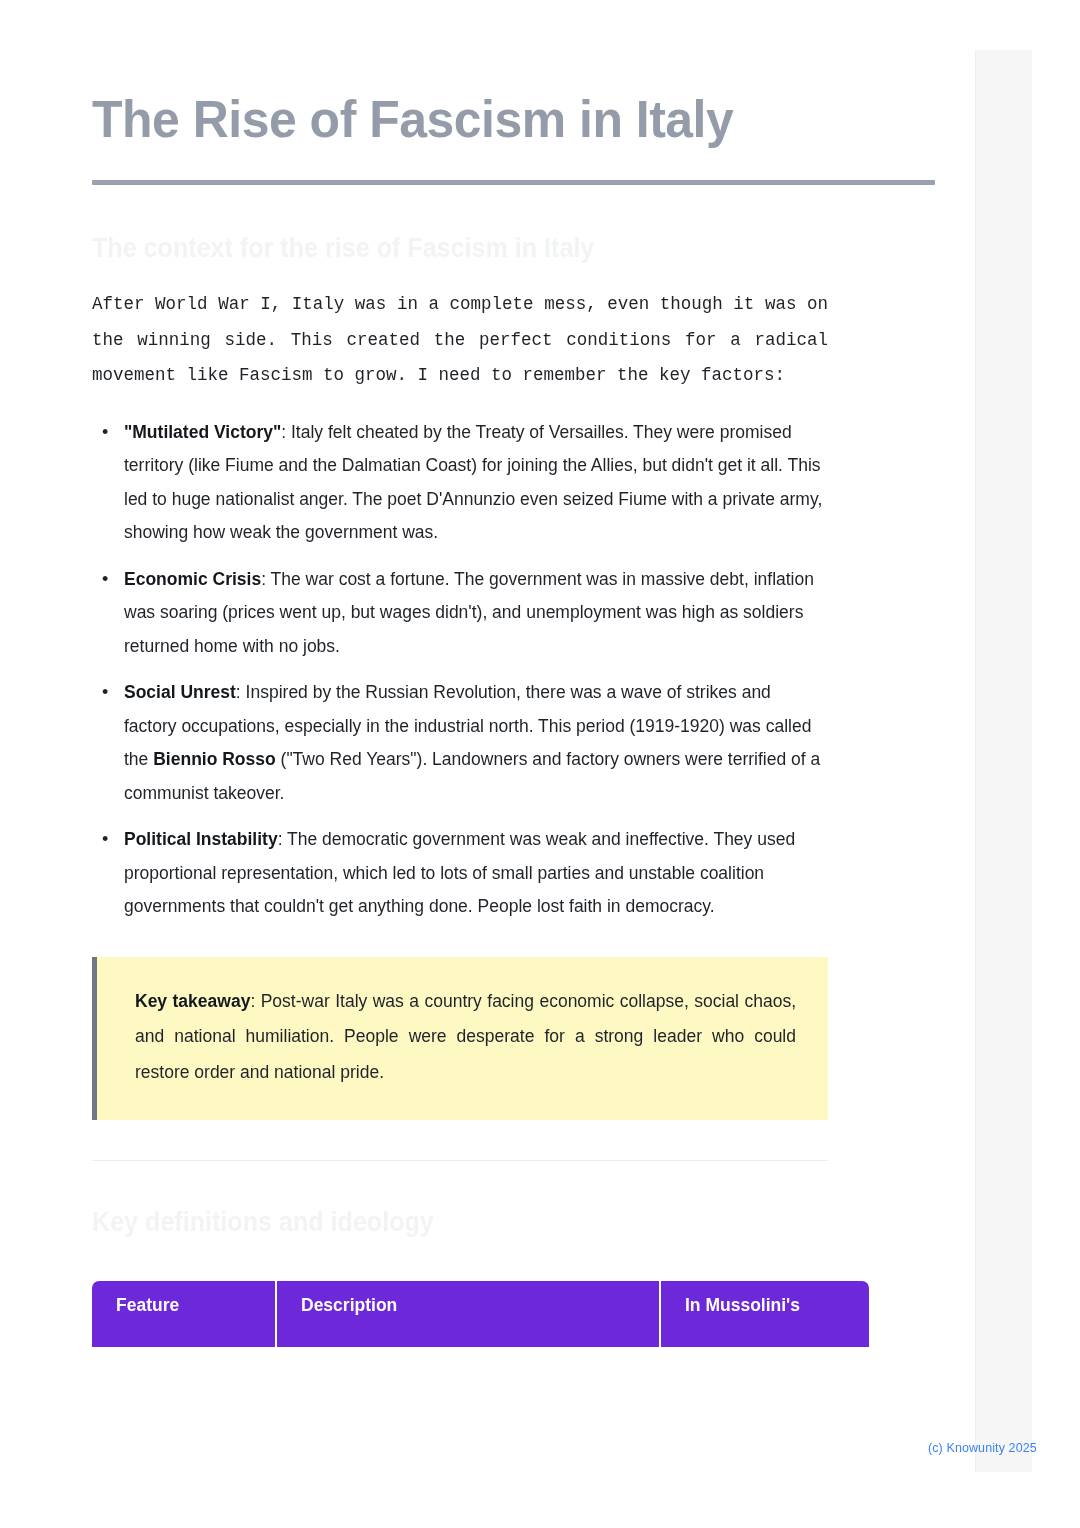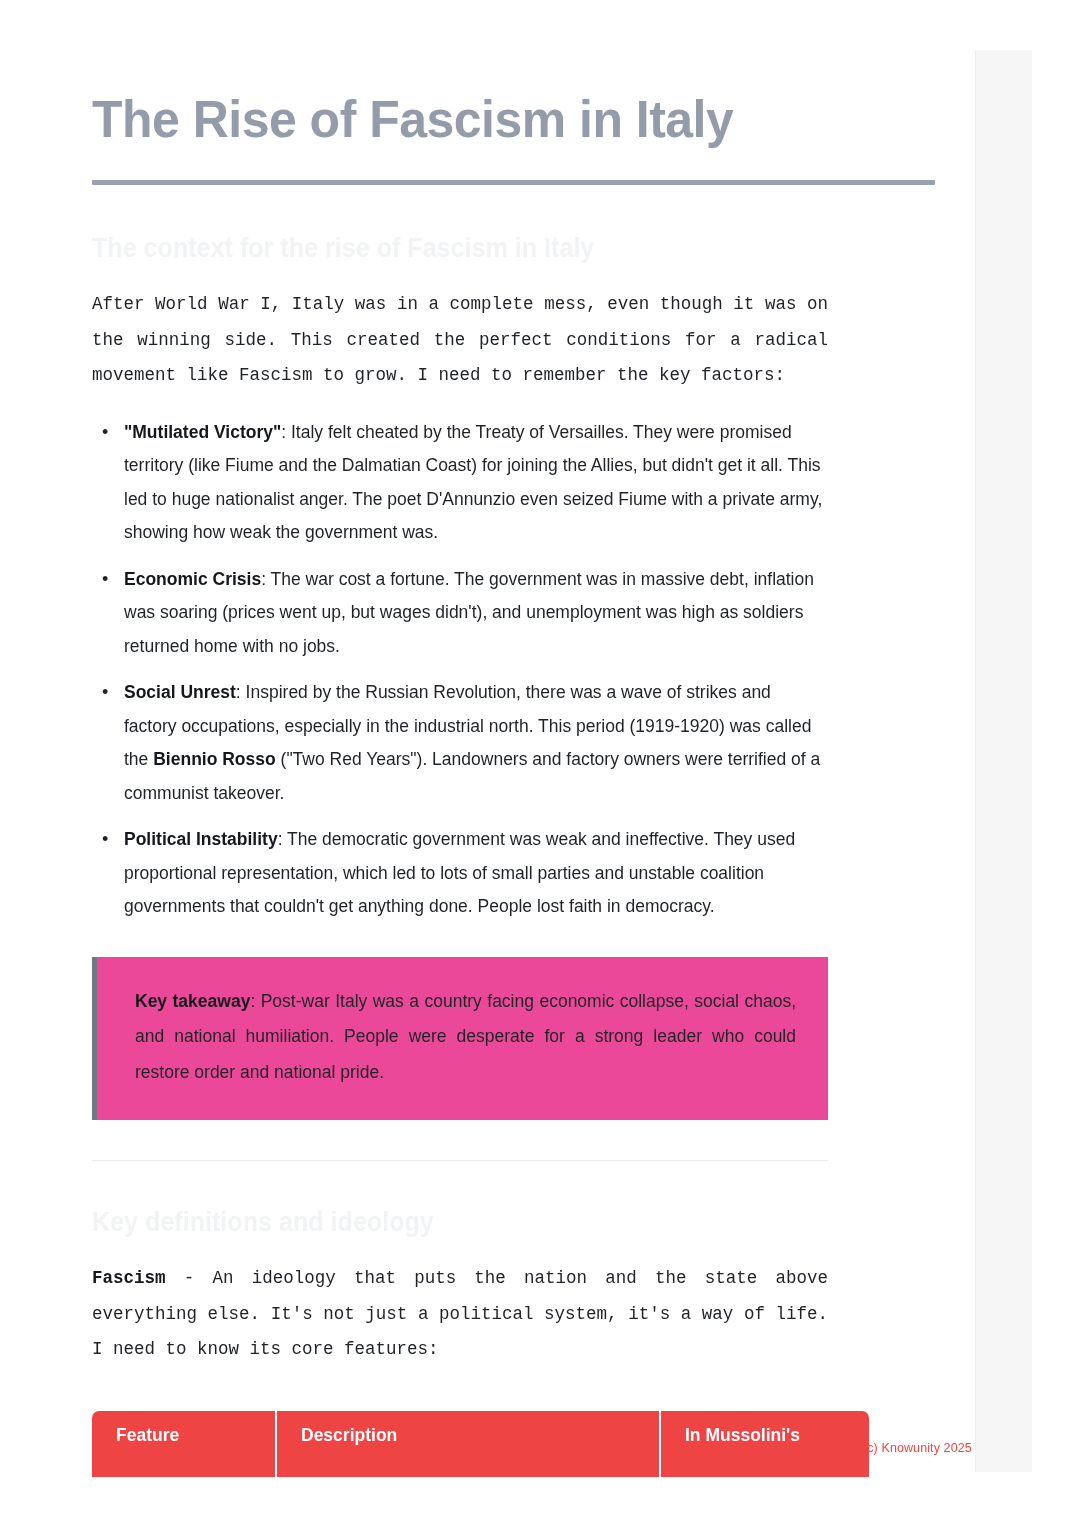--- a/index.html
+++ b/index.html
@@ -126,21 +126,21 @@
     color: #1f2328;
     font-size: 18px;
     line-height: 33.5px;
   }
 
   
   #key-takeaway {
     margin-top: 33px;
     width: 736px;
     box-sizing: border-box;
-    background: #ec4899;
+    background: #fef9c3;
     border-left: 5px solid #6f7785;
     padding: 27px 32px 30px 38px;
   }
   #key-takeaway p {
     margin: 0;
     font-size: 17.5px;
     line-height: 35.5px;
     color: #1f2328;
     text-align: justify;
     text-justify: inter-word;
@@ -156,21 +156,21 @@
 
   
   #features-table {
     margin-top: 43px;
     width: 736px;
     border-collapse: separate;
     border-spacing: 0;
     table-layout: fixed;
   }
   #features-table th {
-    background: #ef4444;
+    background: #6d28d9;
     color: #ffffff;
     font-size: 17.5px;
     font-weight: 700;
     text-align: left;
     padding: 6px 24px 23px 24px;
     height: 66px;
     box-sizing: border-box;
     vertical-align: middle;
     border-right: 2px solid #ffffff;
     font-family: "Liberation Sans Narrow", "Liberation Sans", sans-serif;
@@ -179,25 +179,25 @@
     overflow: hidden;
   }
   #features-table th:last-child { border-right: none; }
   #features-table th:first-child { border-top-left-radius: 7px; width: 185px; }
   #features-table th:nth-child(2) { width: 384px; }
   #features-table th:nth-child(3) { border-top-right-radius: 7px; width: 208px; }
 
   
   #watermark {
     position: absolute;
-    left: 863px;
+    left: 928px;
     top: 1440px;
     font-size: 12.5px;
     line-height: 16px;
-    color: #ef4444;
+    color: #3b82f6;
     white-space: nowrap;
     letter-spacing: 0.1px;
   }
 </style>
 </head>
 <body>
 
 <div id="right-strip"></div>
 
 <div id="doc">
@@ -226,21 +226,20 @@
     </ul>
 
     <div id="key-takeaway">
       <p><b>Key takeaway</b><span>: Post-war Italy was a country facing economic collapse, social chaos, and national humiliation. People were desperate for a strong leader who could restore order and national pride.</span></p>
     </div>
 
     <div id="section-divider"></div>
 
     <h2 id="heading-definitions" class="section-heading">Key definitions and ideology</h2>
 
-    <p id="fascism-paragraph" class="body"><b>Fascism</b><span> - An ideology that puts the nation and the state above everything else. It's not just a political system, it's a way of life. I need to know its core features:</span></p>
 
     <table id="features-table">
       <thead>
         <tr>
           <th>Feature</th>
           <th>Description</th>
           <th>In Mussolini's</th>
         </tr>
       </thead>
     </table>

